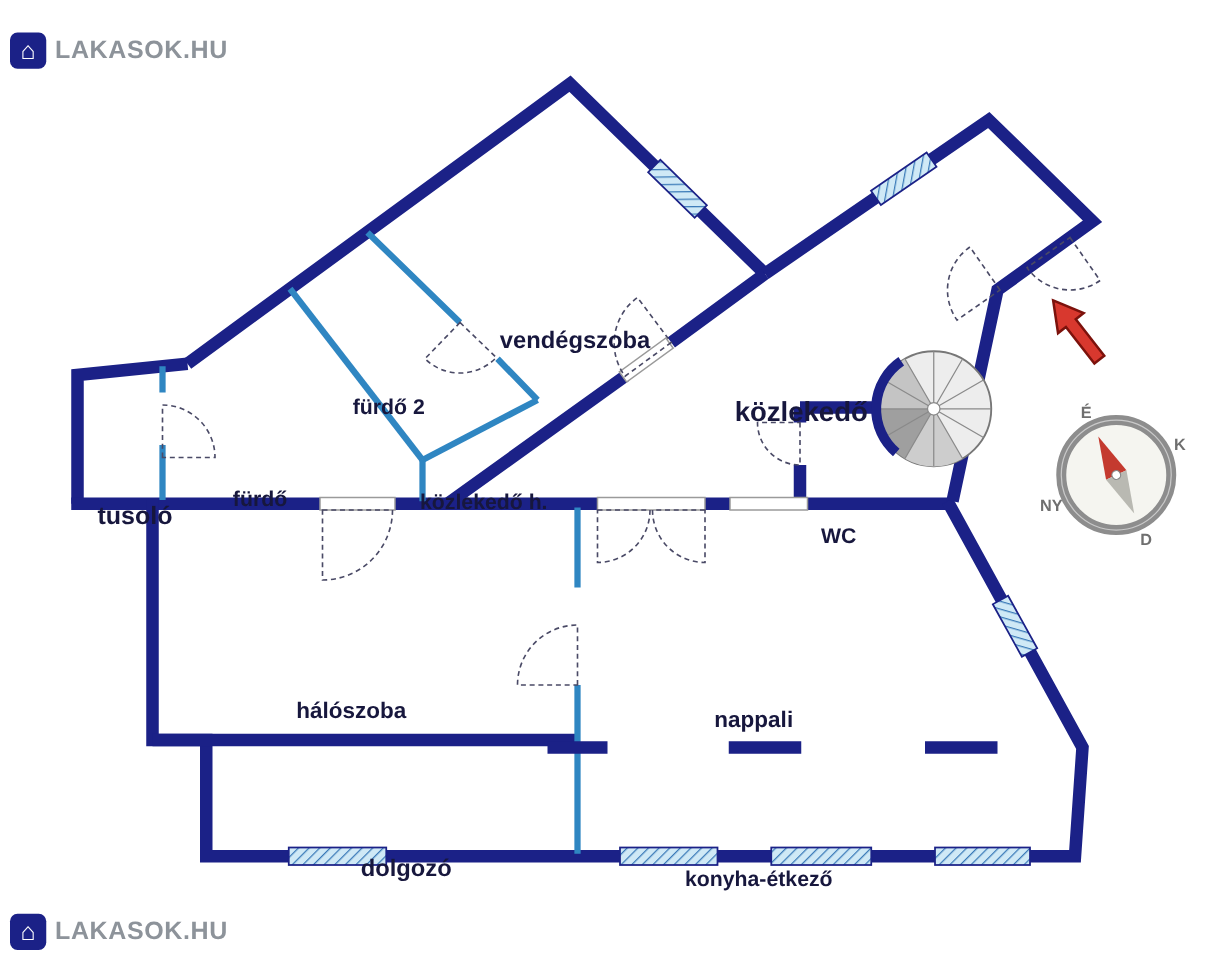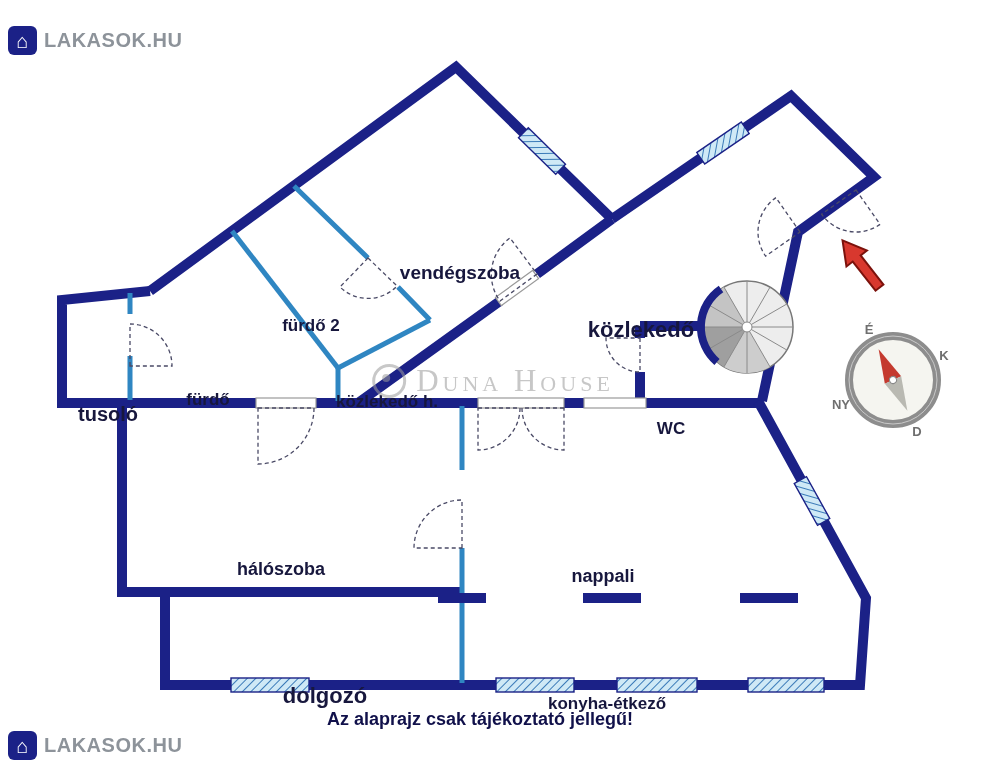--- a/index.html
+++ b/index.html
@@ -134,29 +134,24 @@
 
   <div class="room-label" style="left:460px;top:225px;font-size:19px">vendégszoba</div>
   <div class="room-label" style="left:311px;top:278px;font-size:17px">fürdő 2</div>
   <div class="room-label" style="left:641px;top:282px;font-size:22px">közlekedő</div>
   <div class="room-label" style="left:108px;top:366px;font-size:20px">tusoló</div>
   <div class="room-label" style="left:208px;top:352px;font-size:17px">fürdő</div>
   <div class="room-label" style="left:387px;top:354px;font-size:17px">közlekedő h.</div>
   <div class="room-label" style="left:671px;top:381px;font-size:17px">WC</div>
   <div class="room-label" style="left:281px;top:521px;font-size:18px">hálószoba</div>
   <div class="room-label" style="left:603px;top:528px;font-size:18px">nappali</div>
-  <div class="room-label" style="left:325px;top:648px;font-size:22px">dolgozó</div>
+  <div class="room-label" style="left:325px;top:648px;font-size:19px">dolgozó</div>
   <div class="room-label" style="left:607px;top:656px;font-size:17px">konyha-étkező</div>
 
-  <div class="watermark">
-    <div class="wm-icon"></div>
-    <div class="wm-text">Duna House</div>
-  </div>
 
-  <div class="disclaimer">Az alaprajz csak tájékoztató jellegű!</div>
 
   <div class="logo logo-top">
     <div class="logo-mark">⌂</div>
     <div class="logo-text">LAKASOK.HU</div>
   </div>
   <div class="logo logo-bottom">
     <div class="logo-mark">⌂</div>
     <div class="logo-text">LAKASOK.HU</div>
   </div>
 

